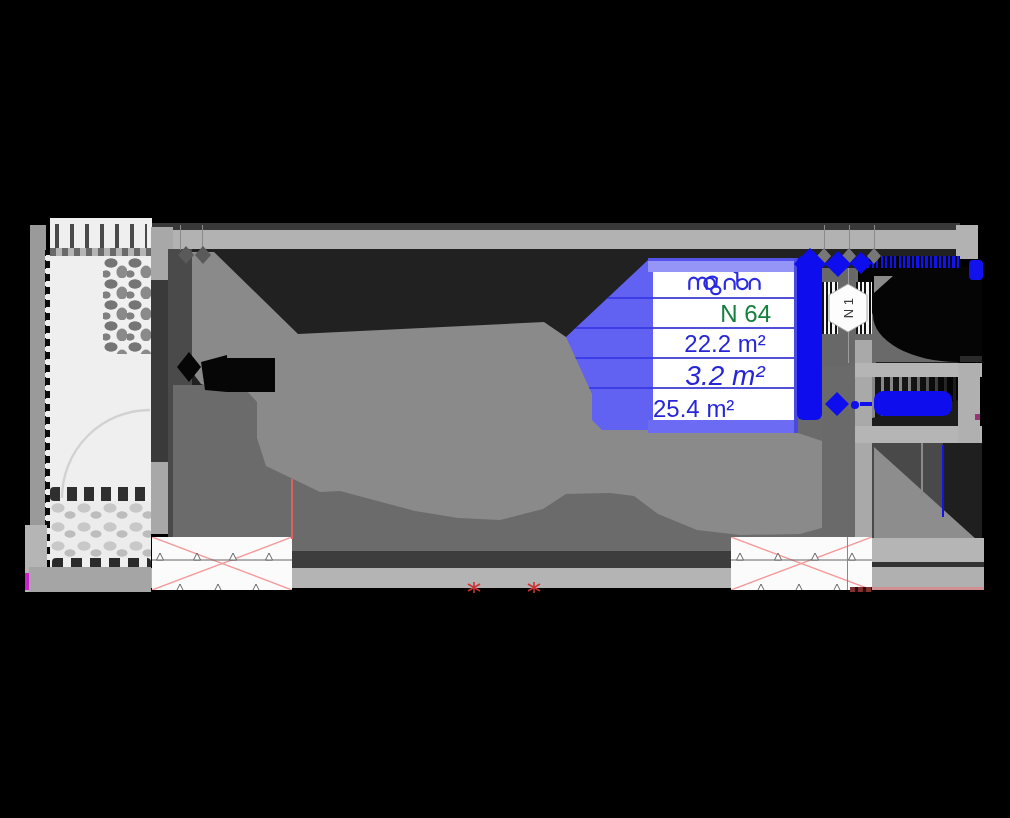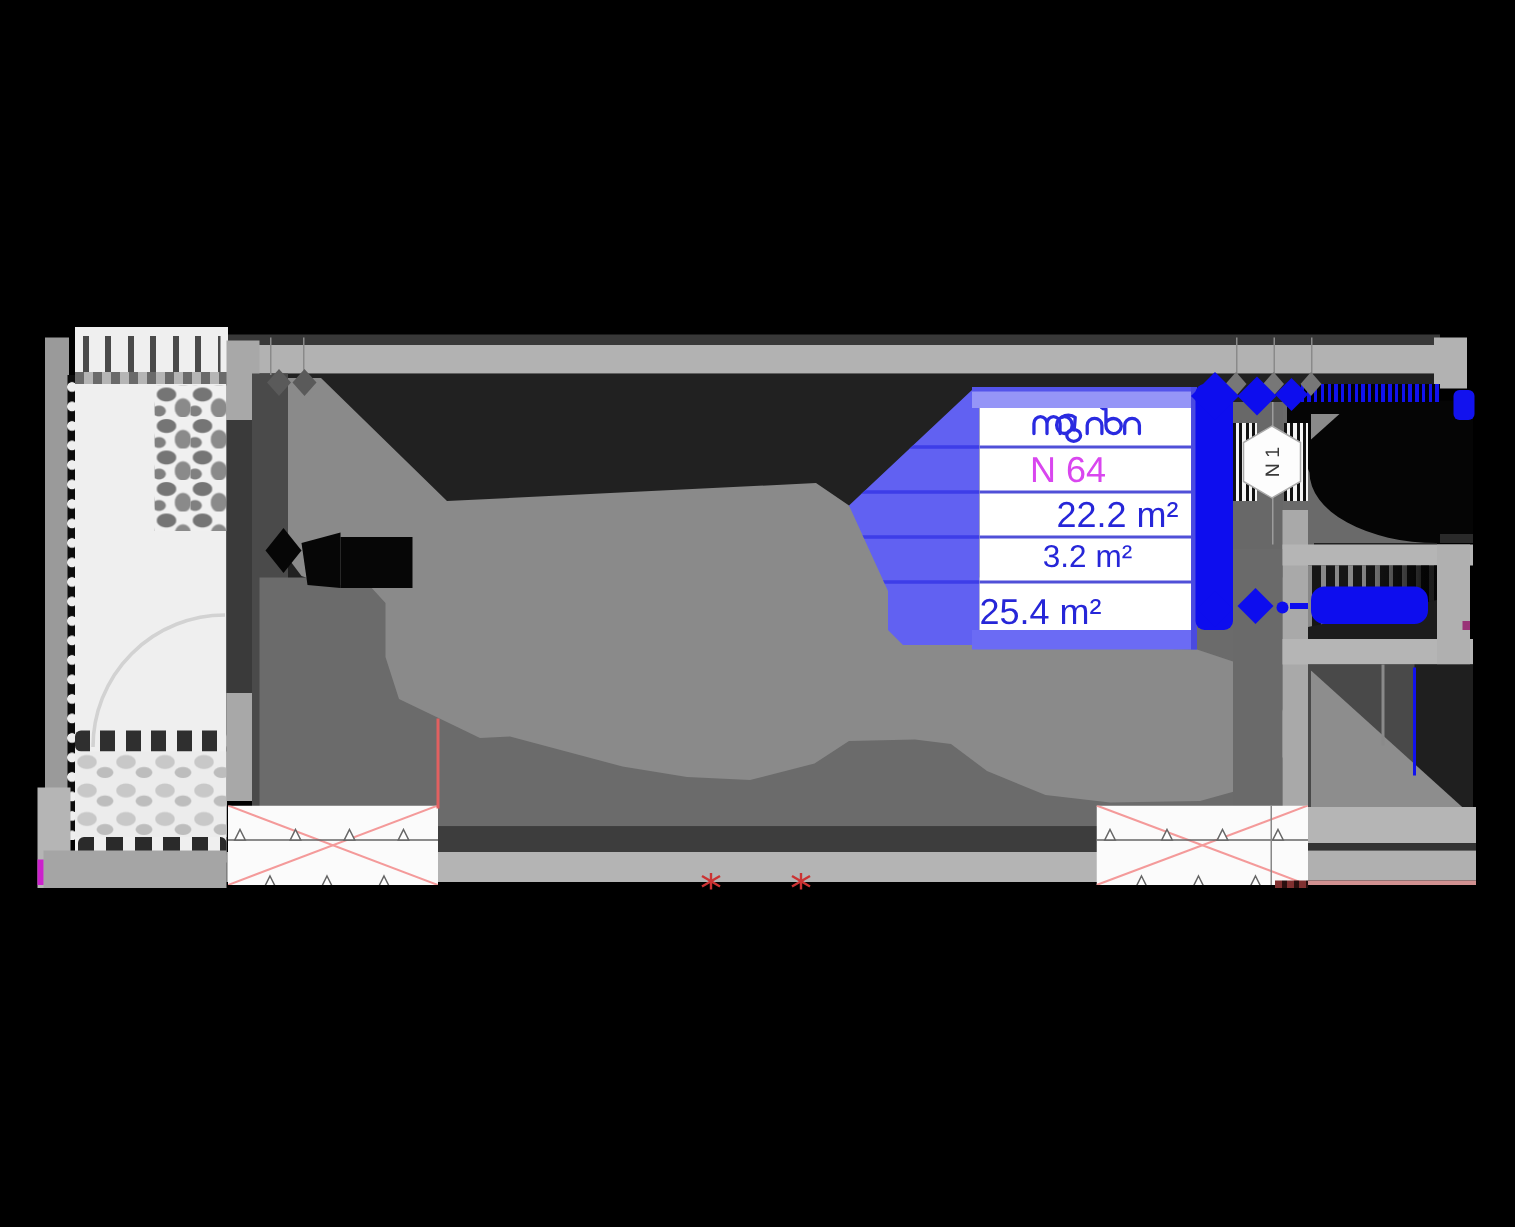--- a/index.html
+++ b/index.html
@@ -96,25 +96,25 @@
     <path d="M36.3,17 V10.3 a4.35,4.6 0 0 1 8.7,0 V17 M45,10.3 a4.35,4.6 0 0 1 8.7,0 V17"></path>
     <ellipse cx="56.6" cy="11.4" rx="5.2" ry="5.6"></ellipse>
     <ellipse cx="62.8" cy="18.3" rx="4.6" ry="3.9"></ellipse>
     <path d="M63.8,6.3 c-2.5,-2.2 -6.5,-2 -8.8,-0.2 M63.8,6.3 c-0.2,3.6 -0.4,6 -0.8,8.3"></path>
     <path d="M71.8,17 V11.5 a4.9,4.6 0 0 1 9.8,0 V17"></path>
     <path d="M84.3,0.7 c-1.2,0.1 -2.2,-0.2 -2.9,-0.9 M84.3,0.7 V11.5 a5.1,5.2 0 1 0 10.2,0.7 c0,-3 -2.3,-5.2 -5.1,-5.2 c-2,0 -3.8,1 -5.1,2.6"></path>
     <path d="M96.8,17 V11.5 a4.9,4.6 0 0 1 9.8,0 V17"></path>
   </g>
 </svg>
 
-<div class="a" style="left:653px;top:300px;width:118px;height:26px;color:#d946ef;font-size:24px;text-align:center;">N 64</div>
-
-<div class="a" style="left:653px;top:330px;width:144px;height:26px;color:#2626d8;font-size:24px;text-align:center;padding-left:20px;">22.2 m²</div>
-
-<div class="a" style="left:653px;top:360px;width:144px;height:26px;color:#2626d8;font-size:21px;text-align:center;">3.2 m²</div>
+<div class="a" style="left:653px;top:300px;width:118px;height:26px;color:#15803d;font-size:24px;text-align:right;">N 64</div>
+
+<div class="a" style="left:653px;top:330px;width:144px;height:26px;color:#2626d8;font-size:24px;text-align:center;">22.2 m²</div>
+
+<div class="a" style="left:653px;top:360px;width:144px;height:26px;color:#2626d8;font-size:28px;text-align:center;font-style:italic;">3.2 m²</div>
 
 <div class="a" style="left:653px;top:395px;width:144px;height:26px;color:#2626d8;font-size:24px;text-align:left;">25.4 m²</div>
 
 <div class="a" style="left:822px;top:268px;width:54px;height:98px;background:#686868;"></div>
 
 <div class="a" style="left:822px;top:366px;width:33px;height:185px;background:#6a6a6a;"></div>
 
 <div class="a" style="left:797px;top:256px;width:25px;height:164px;background:#0d0dee;border-radius:6px;"></div>
 
 <svg class="a" style="left:855px;top:255px;" width="129" height="112" viewBox="855 255 129 112">

